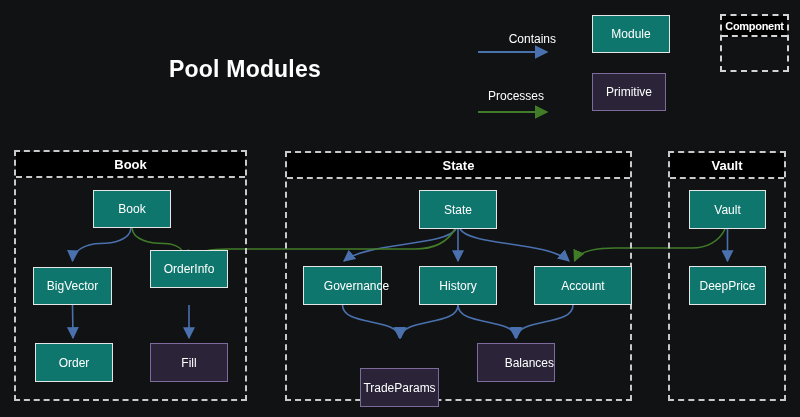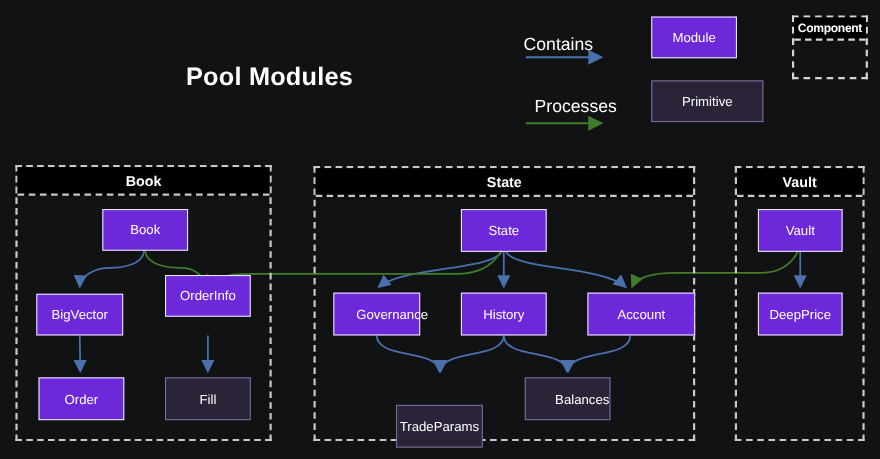--- a/index.html
+++ b/index.html
@@ -6,35 +6,35 @@
   #canvas{
     position:relative;width:800px;height:417px;background:#111213;
     font-family:"Liberation Sans", sans-serif;color:#fff;overflow:hidden;
   }
   #edges{position:absolute;left:0;top:0;width:800px;height:417px;pointer-events:none;}
   .title{
     position:absolute;left:130px;top:56px;width:230px;text-align:center;
     font-size:23px;font-weight:700;letter-spacing:.2px;
   }
   .node{
-    position:absolute;box-sizing:border-box;background:#6d28d9;
+    position:absolute;box-sizing:border-box;background:#0f766e;
     border:1.5px solid #e6e6e6;color:#fff;font-size:12px;
     display:flex;align-items:center;justify-content:center;text-align:center;
   }
   .node.primitive{background:#2b2439;border-color:#7d6b9e;}
   .container{
     position:absolute;box-sizing:border-box;border:2px dashed #c9c9c9;background:transparent;
   }
   .container .band{
     position:absolute;left:0;right:0;top:0;height:24px;background:#000;
     border-bottom:2px dashed #c9c9c9;display:flex;align-items:center;justify-content:center;
     font-size:13px;font-weight:700;color:#fff;
   }
   .legend-label{
-    position:absolute;width:80px;text-align:left;font-size:16px;color:#fff;
+    position:absolute;width:80px;text-align:right;font-size:12px;color:#fff;
   }
   .mini-container{
     position:absolute;box-sizing:border-box;border:2px dashed #d4d4d4;
   }
   .mini-container .band{
     position:absolute;left:0;right:0;top:0;height:19px;background:#000;
     border-bottom:2px dashed #d4d4d4;display:flex;align-items:center;justify-content:center;
     font-size:11px;font-weight:700;color:#fff;letter-spacing:-0.3px;
   }
 </style>
@@ -69,26 +69,26 @@
     <path d="M727.5,229 L727.5,261" stroke="#4a70ae" stroke-width="1.6" fill="none" marker-end="url(#arr-blue)"></path>
 
     <path d="M132,228 C133,240 150,243.5 164,243.5 C177,243.5 185,250 186.5,261" stroke="#417d29" stroke-width="1.6" fill="none" marker-end="url(#arr-green)"></path>
     <path d="M455,229 C447,243 432,249 415,249 L228,249 C207,249 193,252 190.5,261" stroke="#417d29" stroke-width="1.6" fill="none" marker-end="url(#arr-green)"></path>
     <path d="M725,229 C719,242 706,248 692,248 L615,248 C597,248 579,251 574.5,261" stroke="#417d29" stroke-width="1.6" fill="none" marker-end="url(#arr-green)"></path>
   </svg>
 
   <div class="title">Pool Modules</div>
 
   <div class="legend-label" style="left:476px;top:32px;">Contains</div>
-  <div class="legend-label" style="left:486px;top:89px;">Processes</div>
+  <div class="legend-label" style="left:464px;top:89px;">Processes</div>
 
   <div class="node" style="left:592px;top:15px;width:78px;height:38px;">
     <span>Module</span>
   </div>
-  <div class="node primitive" style="left:592px;top:73px;width:102px;height:38px;">
+  <div class="node primitive" style="left:592px;top:73px;width:74px;height:38px;">
     <span>Primitive</span>
   </div>
   <div class="mini-container" style="left:707px;top:14px;width:69px;height:58px;margin-left:13px;">
     <div class="band">Component</div>
   </div>
 
   <div class="container" style="left:14px;top:150px;width:233px;height:251px;">
     <div class="band">Book</div>
   </div>
   <div class="node" style="left:93px;top:190px;width:78px;height:38px;">

